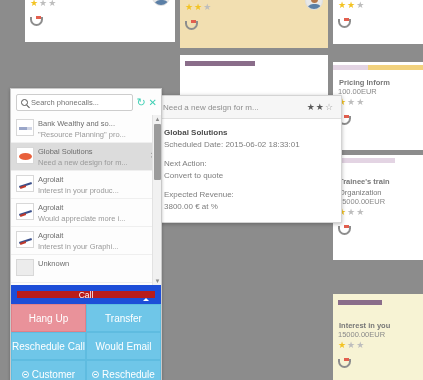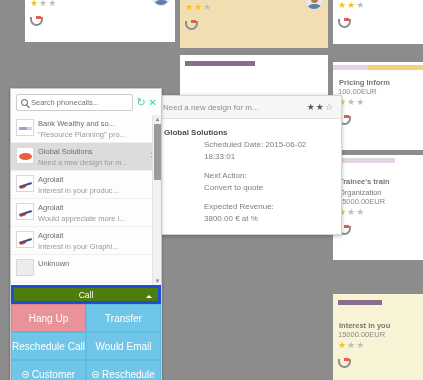--- a/index.html
+++ b/index.html
@@ -76,21 +76,21 @@
   .dp-head-title {
     font-size: 8px; color: #8e8e8e; white-space: nowrap;
     overflow: hidden; text-overflow: ellipsis; flex: 1;
   }
   .dp-stars { font-size: 9px; letter-spacing: 1px; color: #5a5a5a; white-space: nowrap; }
   .dp-stars .off { color: #9e9e9e; }
   .dp-body { padding: 8px 8px 9px 8px; }
   .dp-sec { margin-bottom: 7px; }
   .dp-sec:last-child { margin-bottom: 0; }
   .dp-strong { font-size: 8px; font-weight: bold; color: #4c4c4c; line-height: 12px; }
-  .dp-line { font-size: 8px; color: #7d7d7d; line-height: 12px; margin-left: 40px; }
+  .dp-line { font-size: 8px; color: #7d7d7d; line-height: 12px; }
 
   
   #phonecall-panel {
     position: absolute; left: 10px; top: 88px; width: 152px;
     background: #fdfdfd; border: 1px solid #c9c9c9;
     box-shadow: 0 1px 3px rgba(0,0,0,.25);
     z-index: 50;
   }
   .pc-searchrow {
     display: flex; align-items: center; padding: 5px 4px 4px 5px; gap: 3px;
@@ -170,22 +170,22 @@
   .sc-thumb {
     position: absolute; left: 1px; top: 9px; width: 7px; height: 56px;
     background: #9b9b9b; border-radius: 1px;
   }
 
   
   .pc-actions { padding: 0; }
   .btn-call {
     display: flex; align-items: center; justify-content: center;
     position: relative; height: 19px;
-    background: #4d7c0f; color: #fff; font-size: 8.5px;
-    border: 3px solid #1d4ed8; cursor: pointer; text-align: right;
+    background: #b91c1c; color: #fff; font-size: 8.5px;
+    border: 6px solid #1d4ed8; cursor: pointer; text-align: right;
   }
   .btn-call .caret {
     position: absolute; right: 6px; top: 7px;
     width: 0; height: 0; border-left: 3px solid transparent;
     border-right: 3px solid transparent; border-bottom: 3px solid #fff;
   }
   .btn-grid { display: flex; flex-wrap: wrap; }
   .btn-cell {
     width: 50%; height: 28px; display: flex; align-items: center;
     justify-content: center; gap: 3px;

